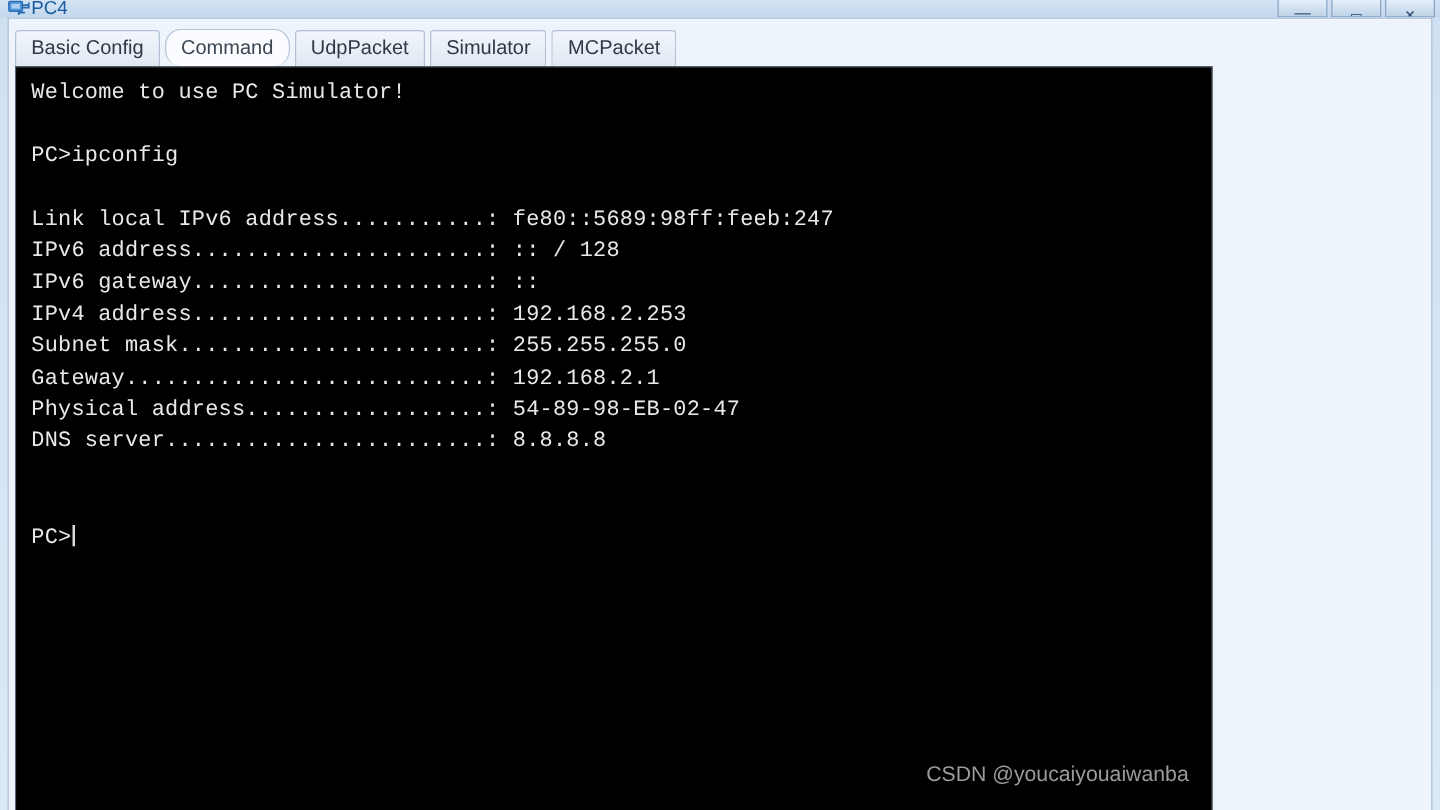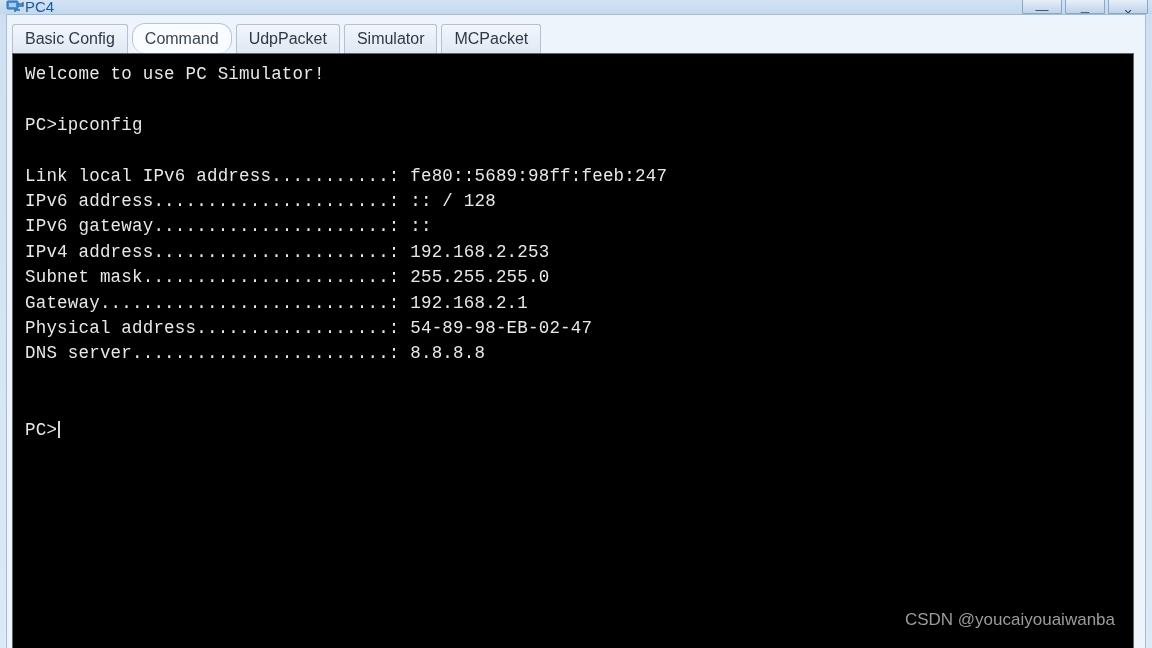--- a/index.html
+++ b/index.html
@@ -119,21 +119,21 @@
     color: #3a4652;
     height: 30px;
     border-radius: 13px;
   }
 
   
   .terminal-wrap {
     position: absolute;
     left: 12px;
     top: 53px;
-    width: 1122px;
+    width: 958px;
     height: 595px;
     background: #000000;
     border: 1px solid #5c6672;
     border-bottom: none;
     overflow: hidden;
   }
   .terminal {
     position: absolute;
     left: 0; top: 0;
     width: 1122px;

